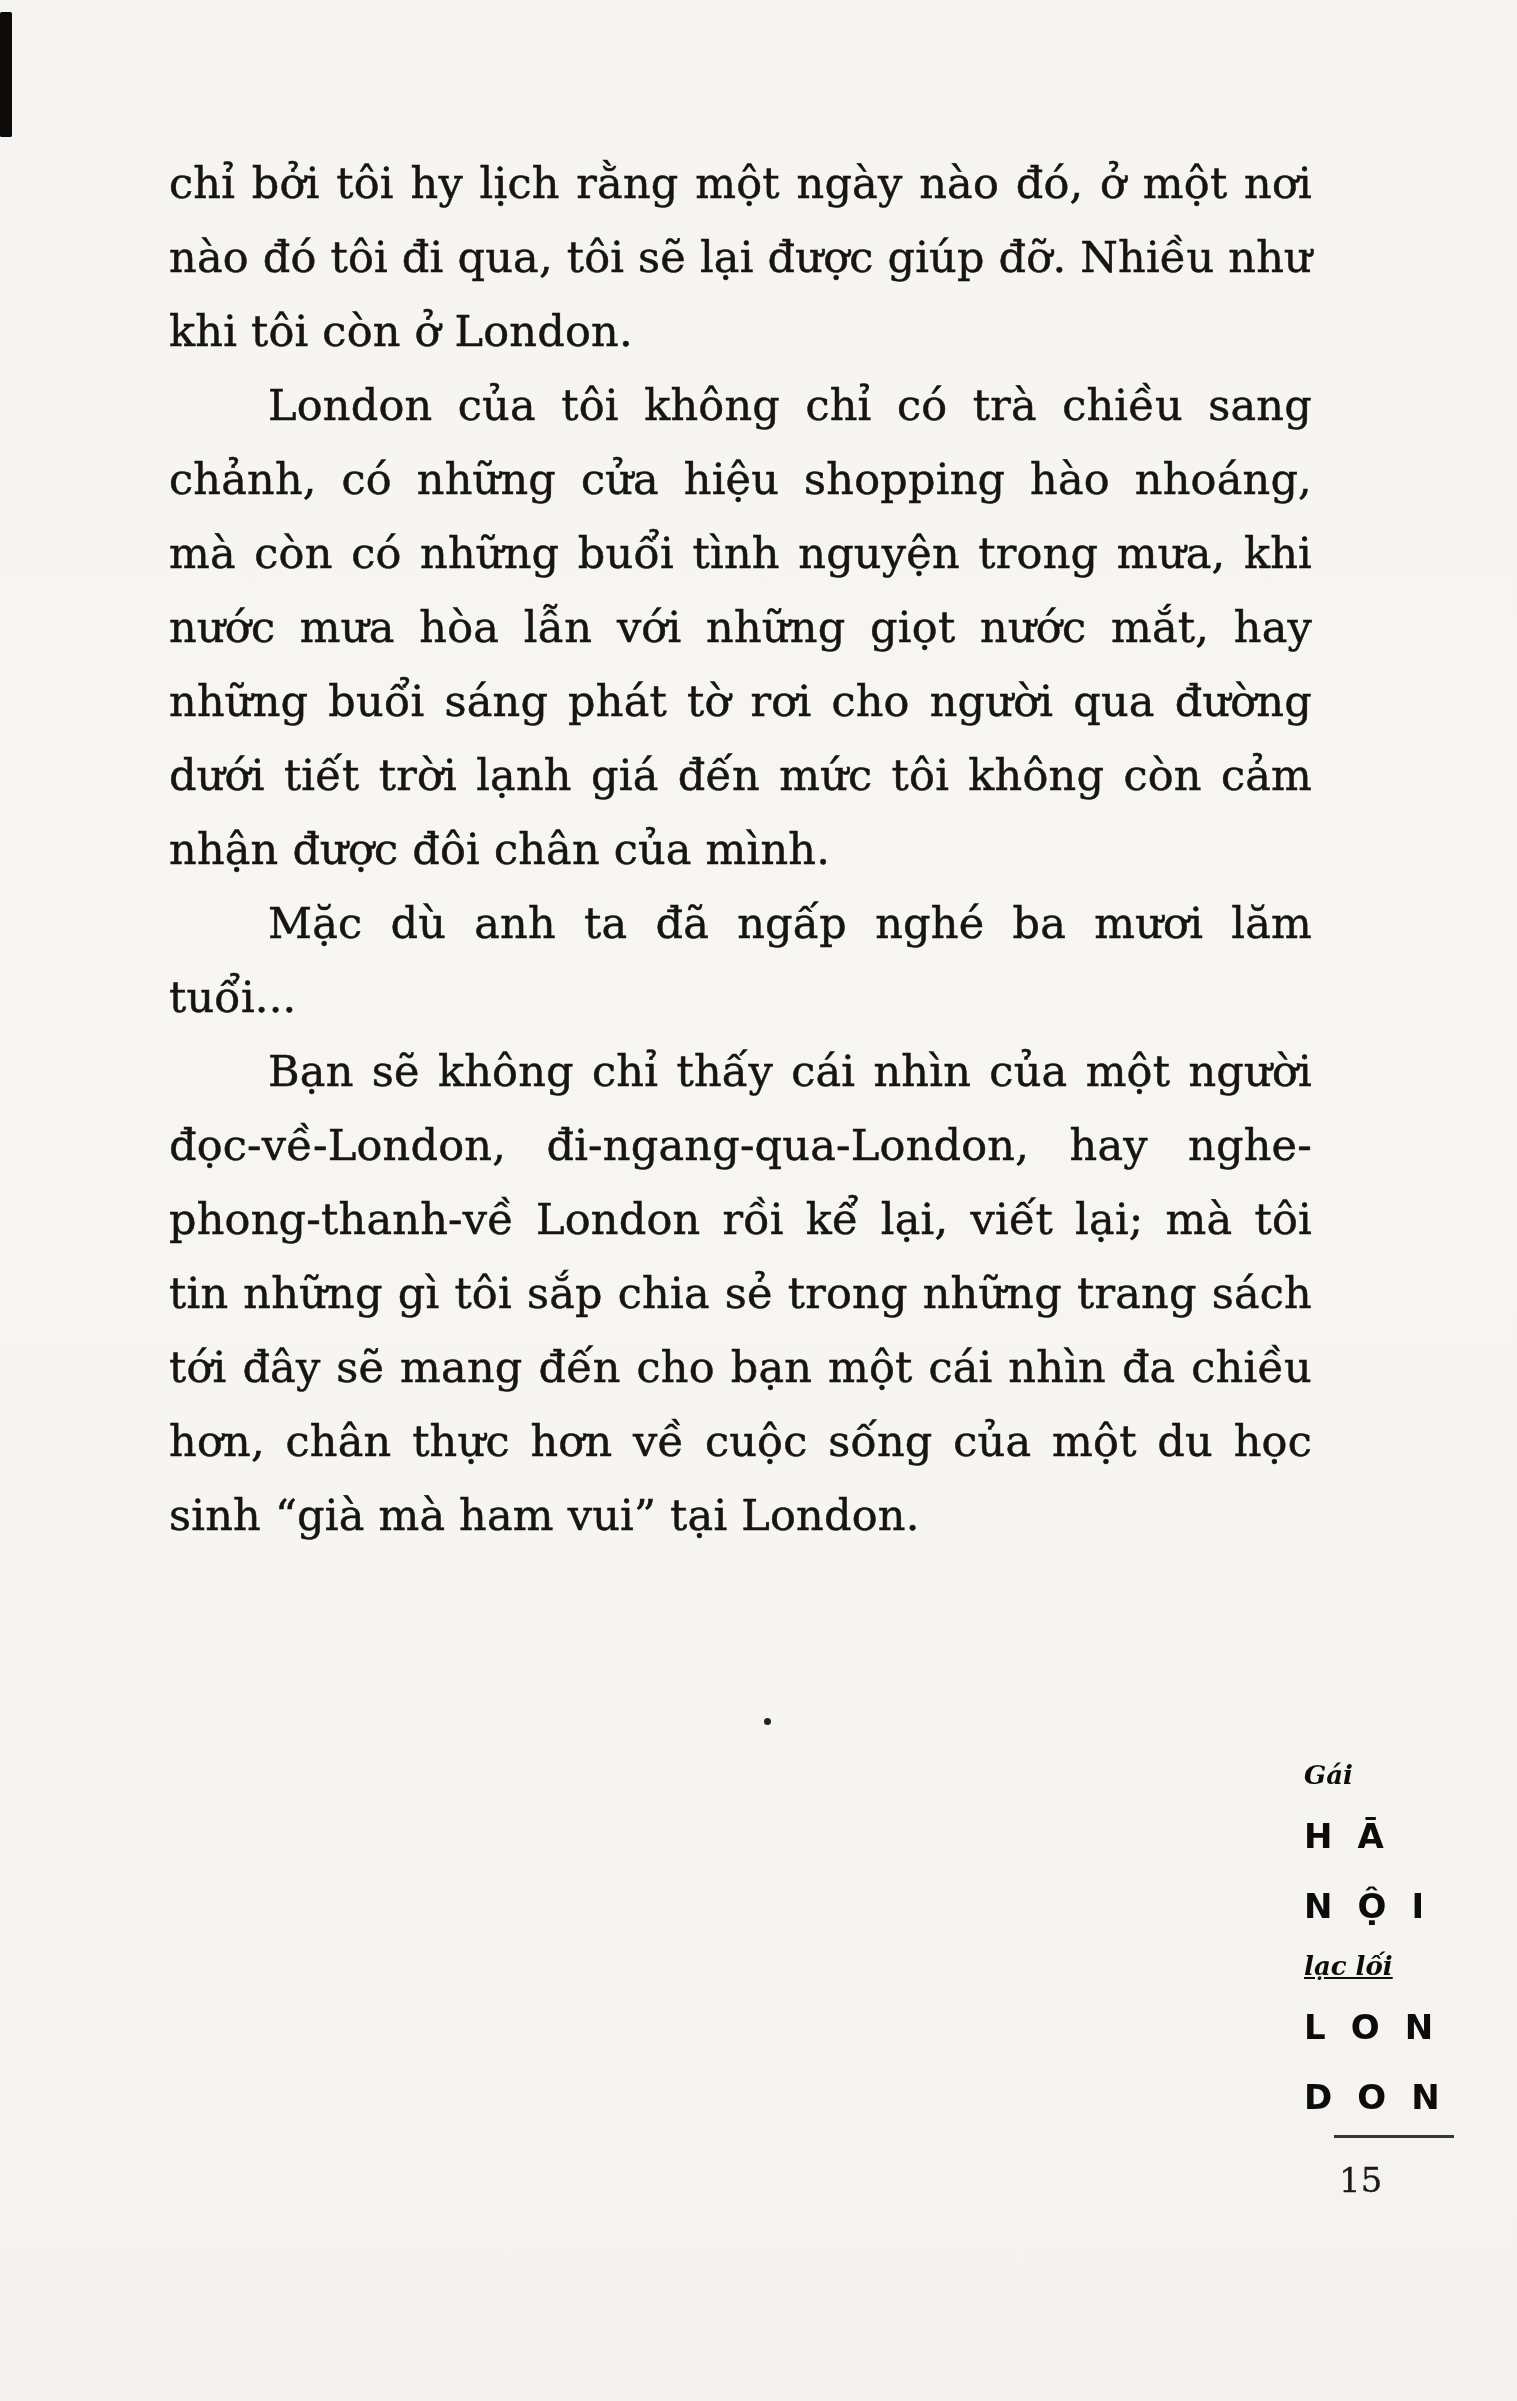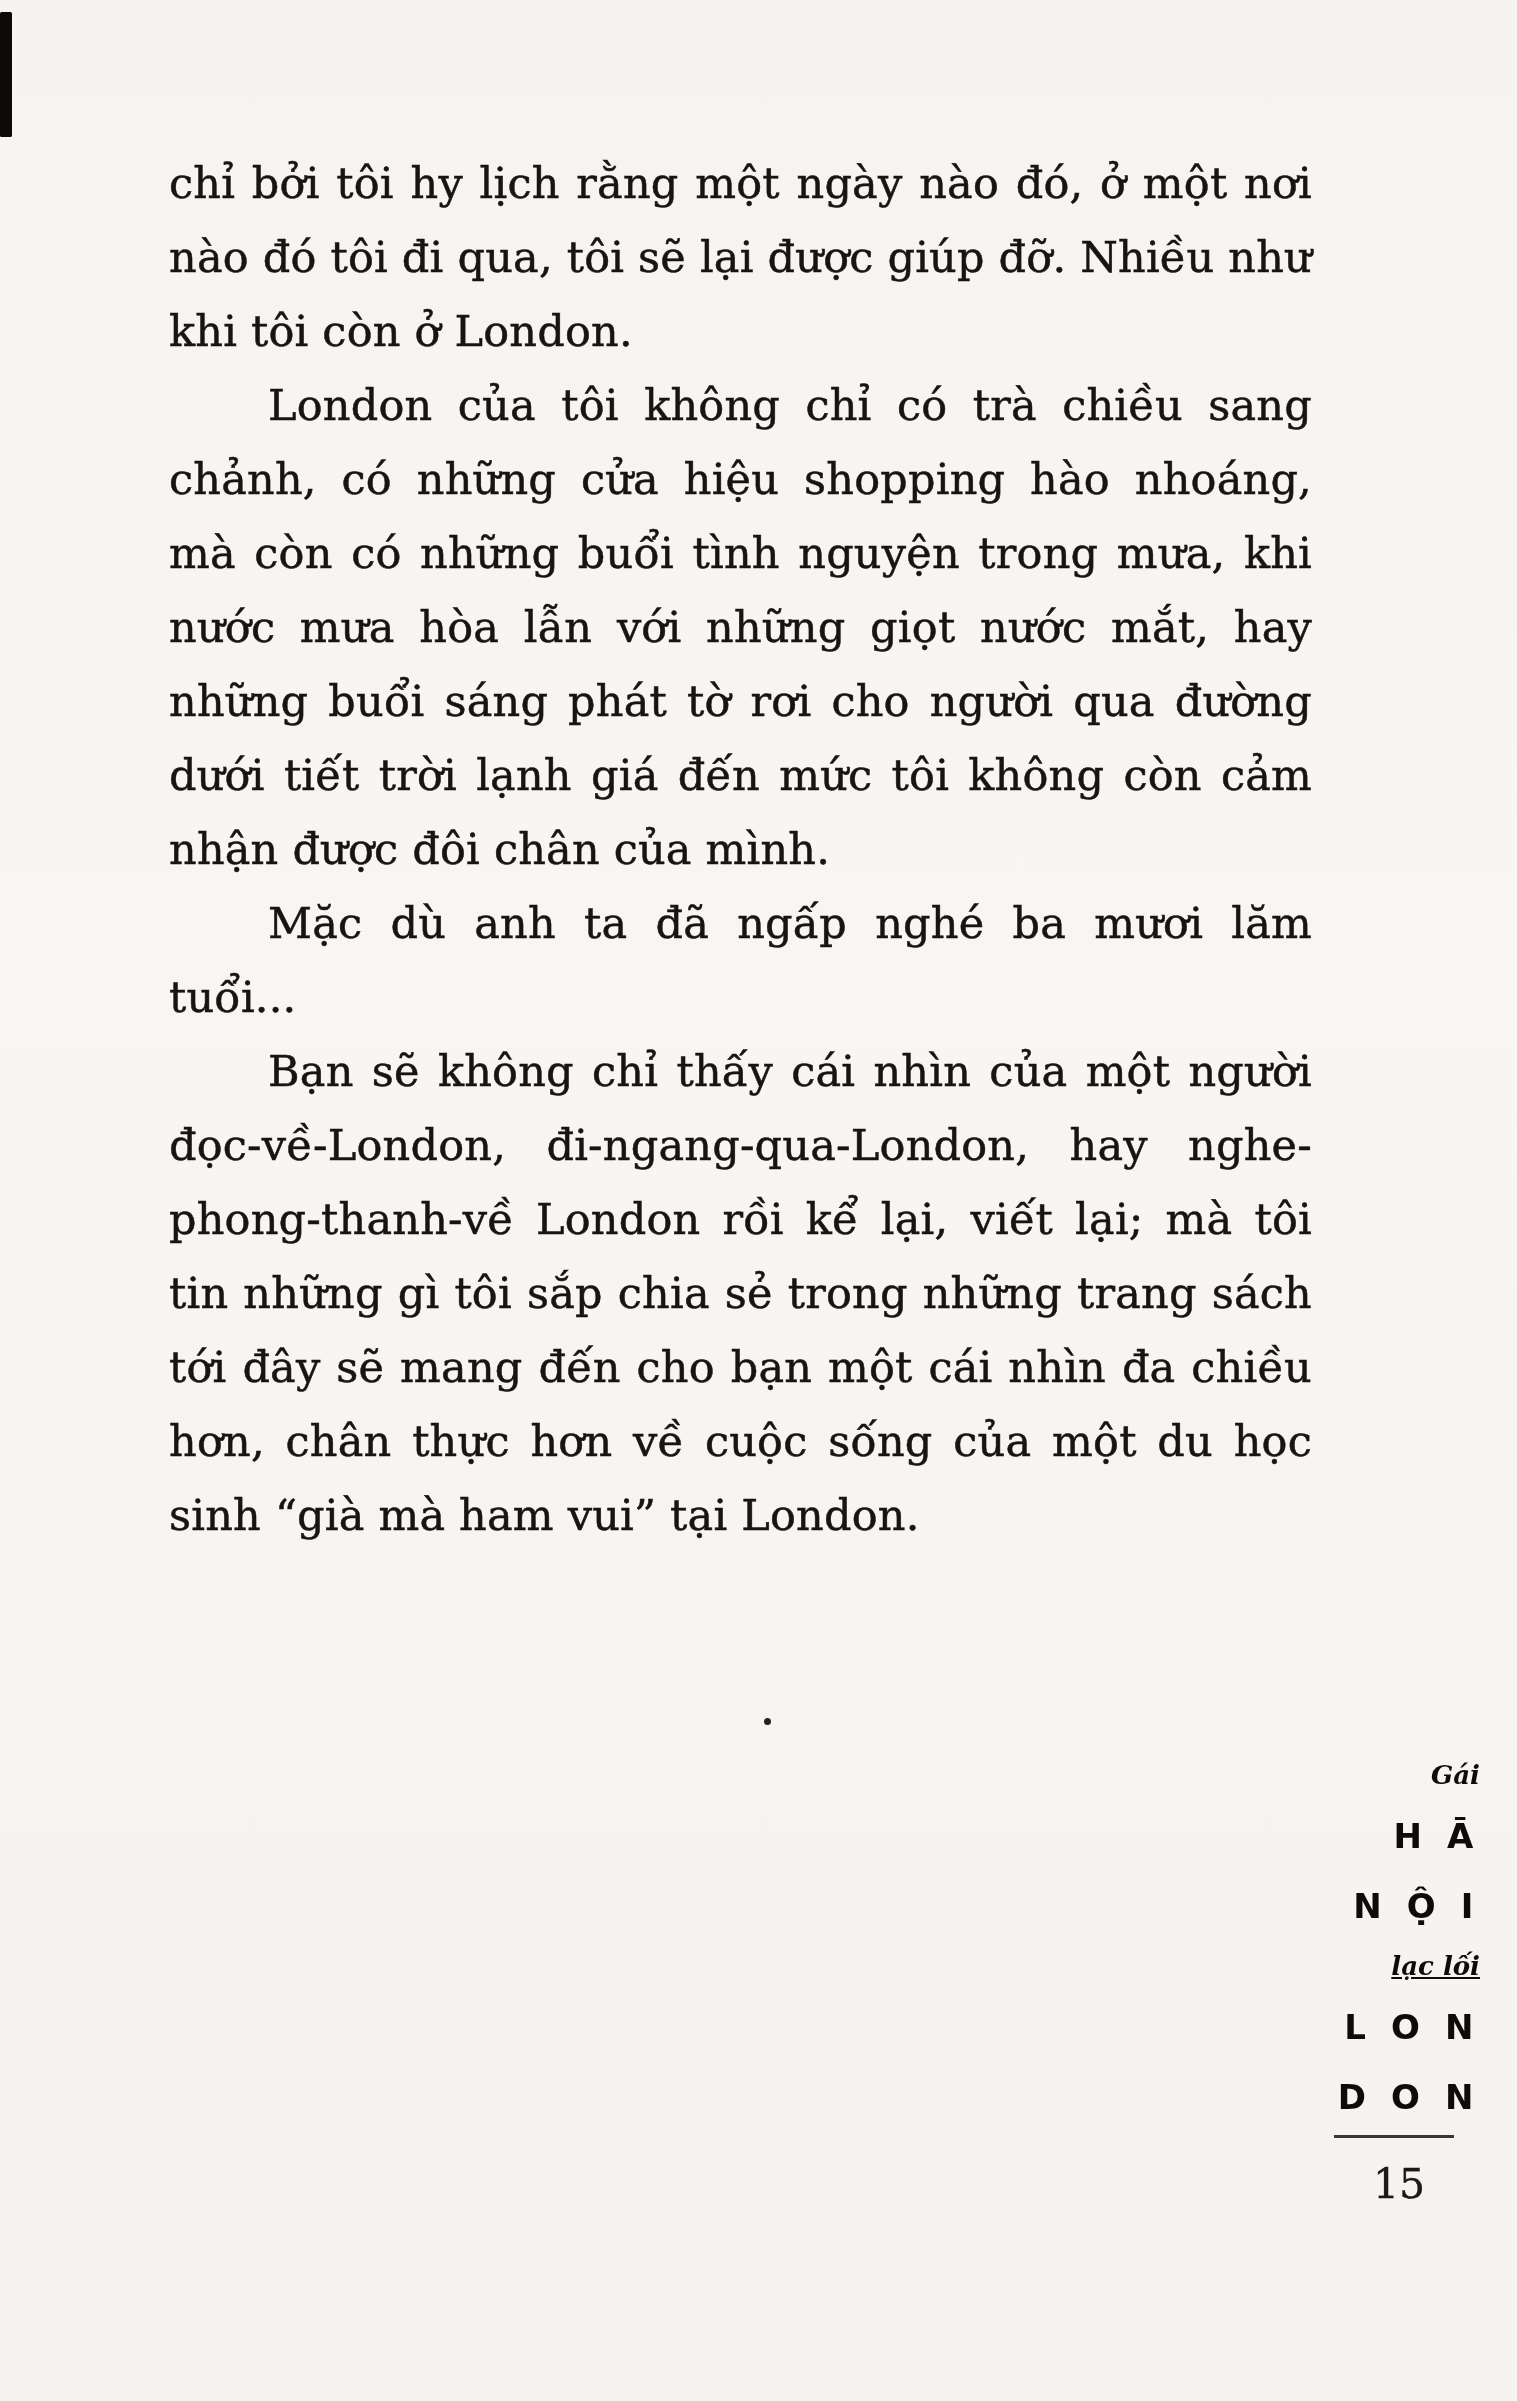--- a/index.html
+++ b/index.html
@@ -46,21 +46,21 @@
     width: 7.4px;
     height: 7.4px;
     background: #26231f;
     border-radius: 50%;
   }
   .logo {
     position: absolute;
     left: 1304px;
     top: 1759px;
     width: 176px;
-    text-align: right;
+    text-align: left;
     color: #0d0c0b;
   }
   .logo-script {
     font-family: "DejaVu Serif", serif;
     font-style: italic;
     font-weight: 700;
     font-size: 26px;
     line-height: 33px;
   }
   .logo-script.underlined {
@@ -82,22 +82,22 @@
     top: 2135px;
     width: 120px;
     height: 2.5px;
     background: #3a3631;
   }
   .page-number {
     position: absolute;
     left: 1339px;
     top: 2160px;
     width: 120px;
-    text-align: center;
-    font-size: 41px;
+    text-align: left;
+    font-size: 34px;
     -webkit-text-stroke: 0.3px currentColor;
     color: #1c1a17;
   }
 </style>
 </head>
 <body>
 
 <div class="sheet">
 
   <div class="scan-bar"></div>

